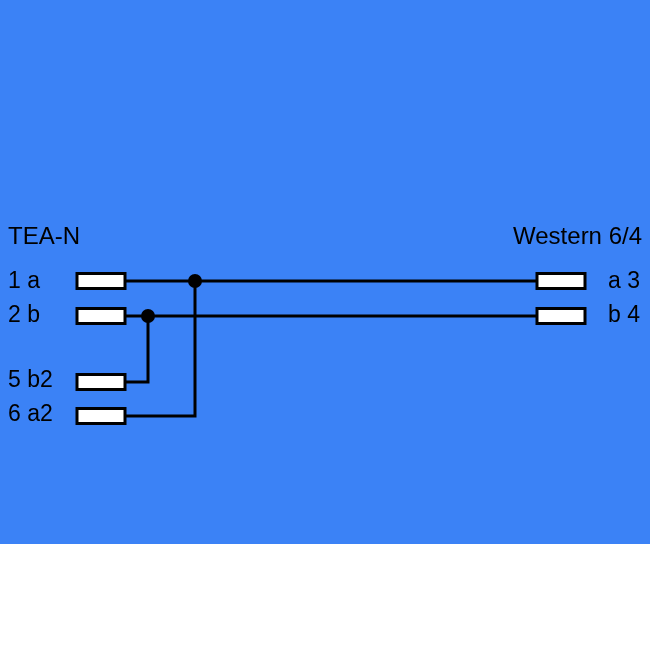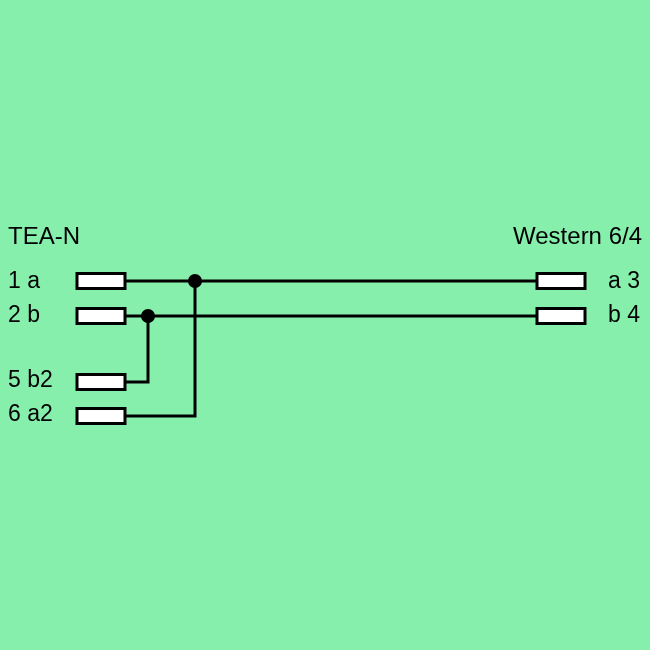--- a/index.html
+++ b/index.html
@@ -3,22 +3,22 @@
 <meta charset="utf-8">
 <style>
   html, body {
     margin: 0;
     padding: 0;
     background: #ffffff;
   }
   .stage {
     position: relative;
     width: 650px;
-    height: 650px;
-    background: #86efac;
+    height: 544px;
+    background: #3b82f6;
     overflow: hidden;
   }
   svg {
     display: block;
   }
   text {
     font-family: "Liberation Sans", "DejaVu Sans", sans-serif;
     fill: #000000;
   }
   .title-text {

